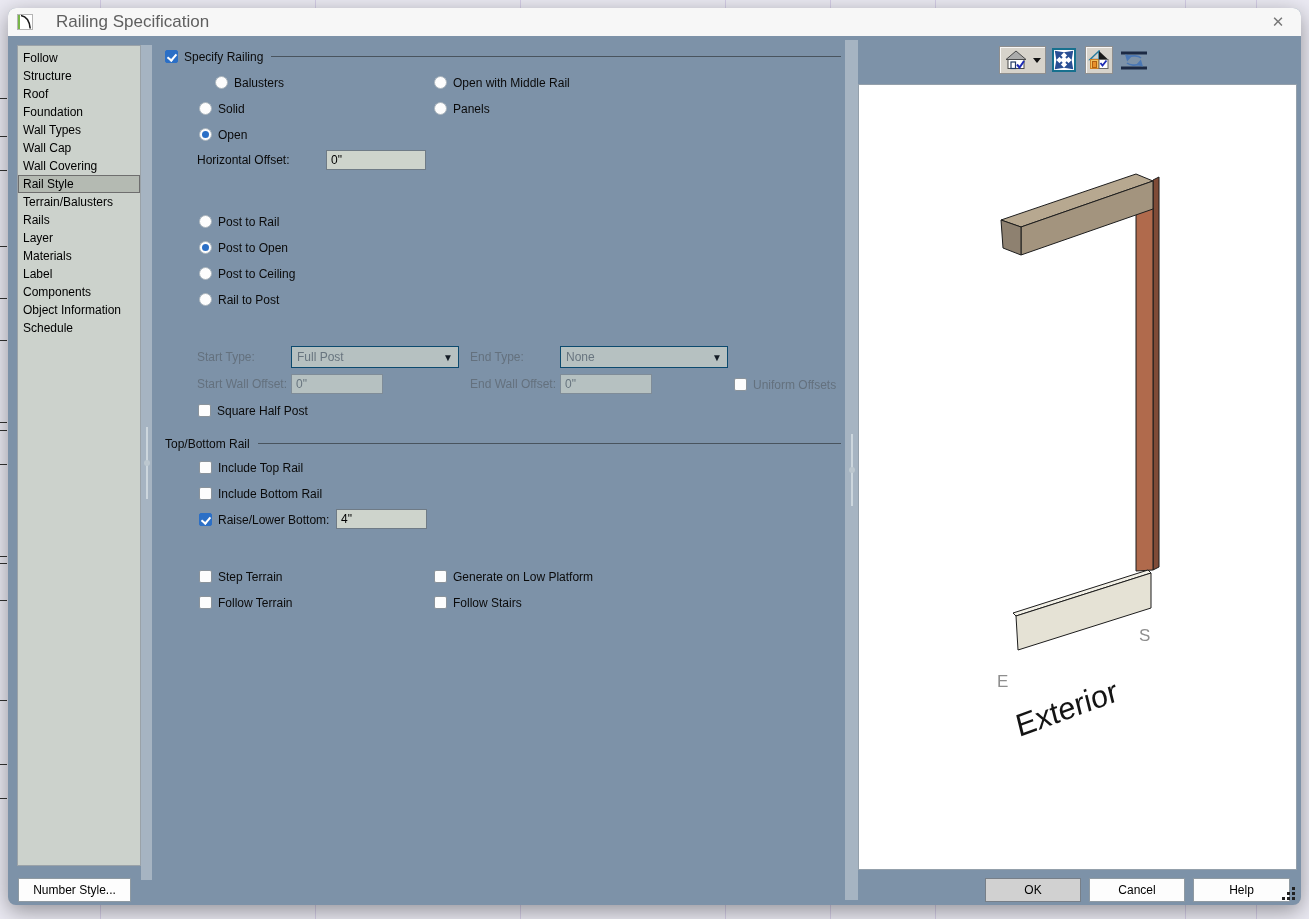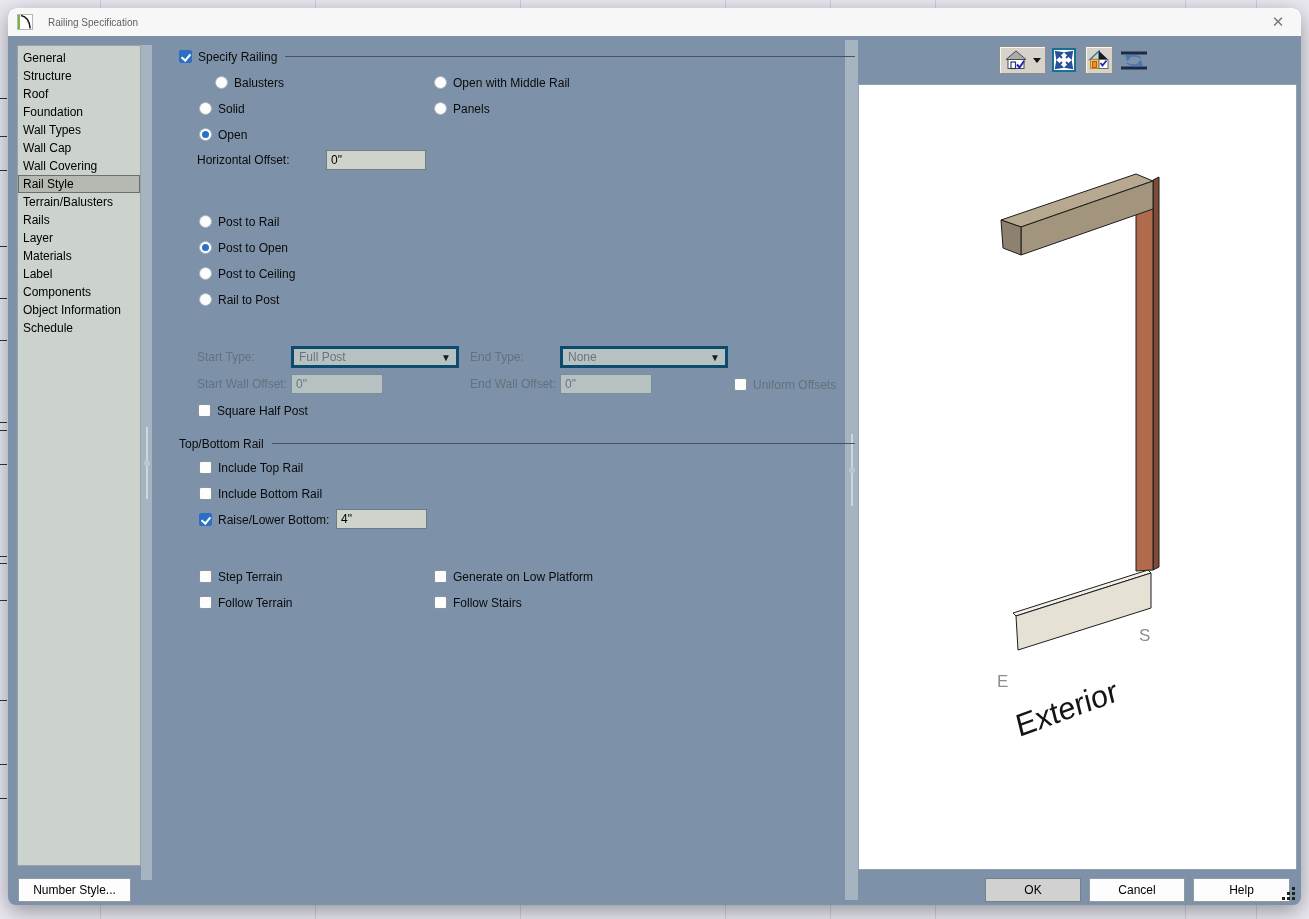--- a/index.html
+++ b/index.html
@@ -18,21 +18,21 @@
     background:#7d92a8;border-radius:8px;
     box-shadow:0 6px 22px rgba(0,0,0,.38);
     font-size:12px;color:#111;
   }
   .titlebar{
     position:absolute;left:0;top:0;width:100%;height:28px;
     background:#f7f7f7;border-radius:8px 8px 0 0;
     display:flex;align-items:center;
   }
   .title-icon{width:16px;height:16px;margin-left:9px;}
-  .title-text{margin-left:15px;color:#5f5f5f;font-size:10px;}
+  .title-text{margin-left:23px;color:#5f5f5f;font-size:17px;}
   .close-btn{
     position:absolute;right:12px;top:4px;width:22px;height:20px;
     display:flex;align-items:center;justify-content:center;
     color:#777;font-size:15px;cursor:default;
   }
 
   
   .sidebar{
     position:absolute;left:9px;top:37px;width:124px;height:821px;
     background:#ccd2cc;border:1px solid #9aa2a8;box-sizing:border-box;
@@ -48,21 +48,21 @@
   .split-handle{width:2px;height:72px;background:#ccd6dd;position:relative;}
   .split-handle::after{
     content:"";position:absolute;left:-2px;top:33px;width:6px;height:6px;
     background:#bcc7cf;border-radius:50%;
   }
   .splitter-left{left:133px;top:37px;width:11px;height:835px;}
   .splitter-right{left:837px;top:32px;width:13px;height:860px;}
 
   
   .main{position:absolute;left:155px;top:37px;width:676px;height:640px;}
-  .sect{position:absolute;left:16px;display:flex;align-items:center;width:676px;height:17px;}
+  .sect{position:absolute;left:2px;display:flex;align-items:center;width:676px;height:17px;}
   .sect .line{flex:1;height:1px;background:#49545e;margin-left:8px;}
   .sect .slabel{white-space:nowrap;color:#0a0a0a;}
   .row{position:absolute;display:flex;align-items:center;gap:6px;height:17px;}
 
   
   .cb{width:13px;height:13px;box-sizing:border-box;background:#fdfdfd;
       border:1px solid #8a939b;border-radius:2px;flex:0 0 auto;position:relative;}
   .cb.on{background:#2b6fc6;border-color:#2b6fc6;}
   .cb.on::after{
     content:"";position:absolute;left:3px;top:1px;width:4px;height:7px;
@@ -80,21 +80,21 @@
   .lbl.dis{color:#64717e;}
 
   .field{
     box-sizing:border-box;height:20px;background:#ced4cc;border:1px solid #6f7b86;
     color:#000;font-size:12px;font-family:"Liberation Sans",sans-serif;padding:0 4px;
   }
   .field.dis{background:#b6c1c1;border-color:#7f8c98;color:#68ななか;}
   .field.dis{color:#68757f;}
   .ddl{
     position:absolute;box-sizing:border-box;height:22px;background:#b6c1c1;
-    border:3px solid #0c4a6e;color:#68757f;display:flex;align-items:center;
+    border:1px solid #0c4a6e;color:#68757f;display:flex;align-items:center;
     justify-content:space-between;padding:8px 5px;
   }
   .ddl .caret{color:#141c26;font-size:10px;}
 
   
   .tbtn{
     position:absolute;display:flex;align-items:center;justify-content:center;
     background:#d7d3cb;border:1px solid #8f8f8f;box-sizing:border-box;
     box-shadow:inset 1px 1px 0 rgba(255,255,255,.8);
   }
@@ -147,21 +147,21 @@
     <svg class="title-icon" viewBox="0 0 16 16">
       <rect x="0.5" y="0.5" width="15" height="15" fill="#ffffff" stroke="#b5b5b5"></rect>
       <rect x="1" y="1" width="2" height="14" fill="#79b648"></rect>
       <path d="M4,1.5 C10,2.5 12.5,7 13.2,14.5" fill="none" stroke="#1a1a1a" stroke-width="1.6"></path>
     </svg>
     <span class="title-text">Railing Specification</span>
     <span class="close-btn">✕</span>
   </div>
 
   <div class="sidebar">
-    <div class="side-item">General</div>
+    <div class="side-item">Follow</div>
     <div class="side-item">Structure</div>
     <div class="side-item">Roof</div>
     <div class="side-item">Foundation</div>
     <div class="side-item">Wall Types</div>
     <div class="side-item">Wall Cap</div>
     <div class="side-item">Wall Covering</div>
     <div class="side-item selected">Rail Style</div>
     <div class="side-item">Terrain/Balusters</div>
     <div class="side-item">Rails</div>
     <div class="side-item">Layer</div>

